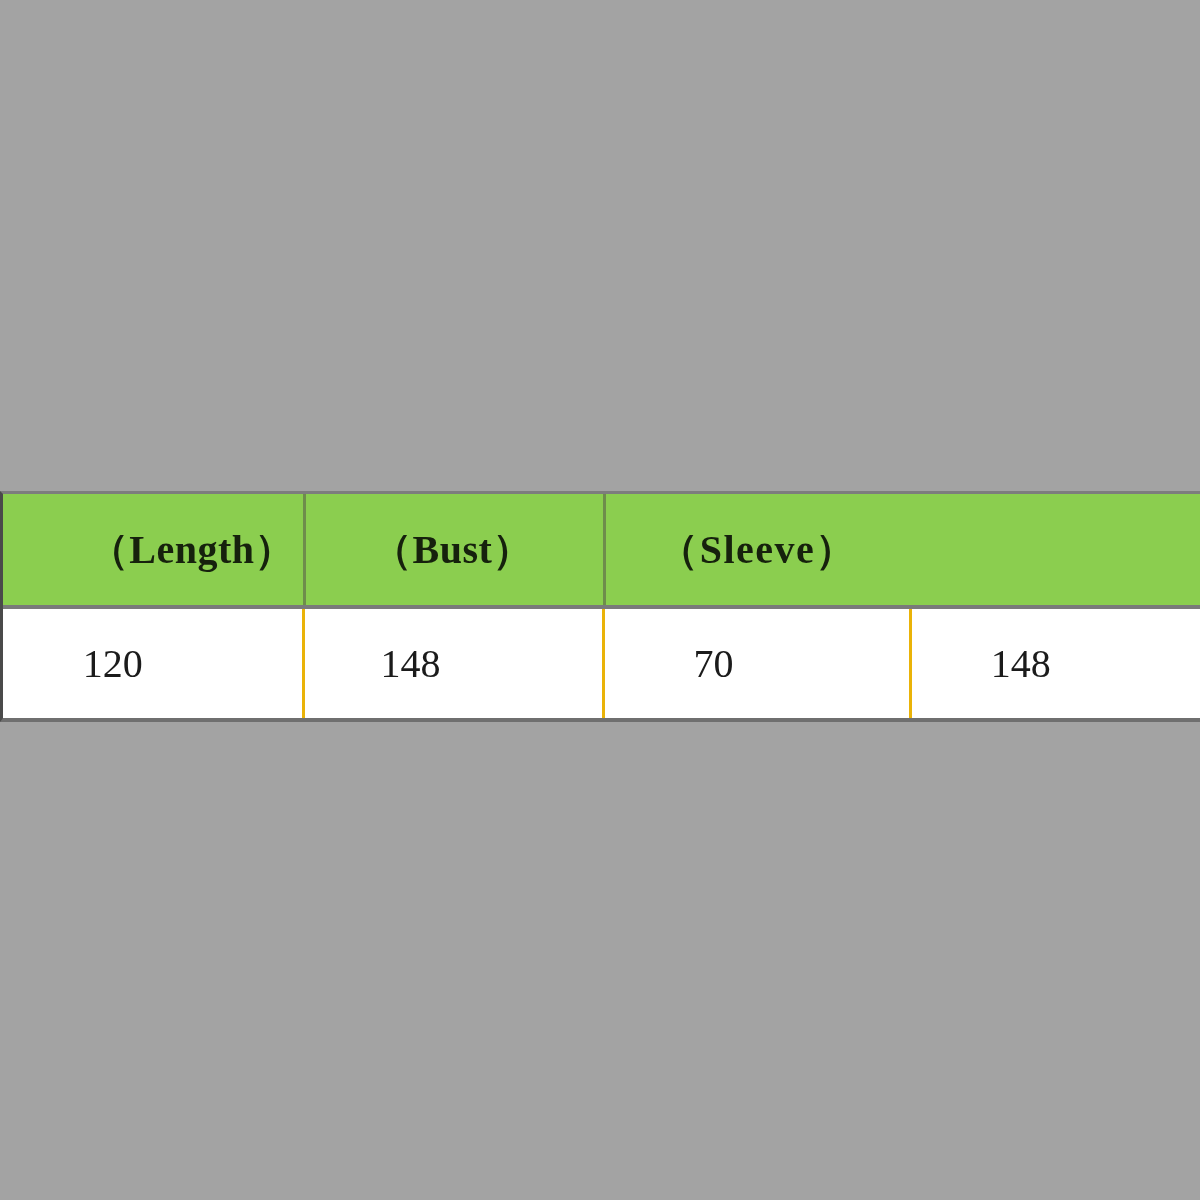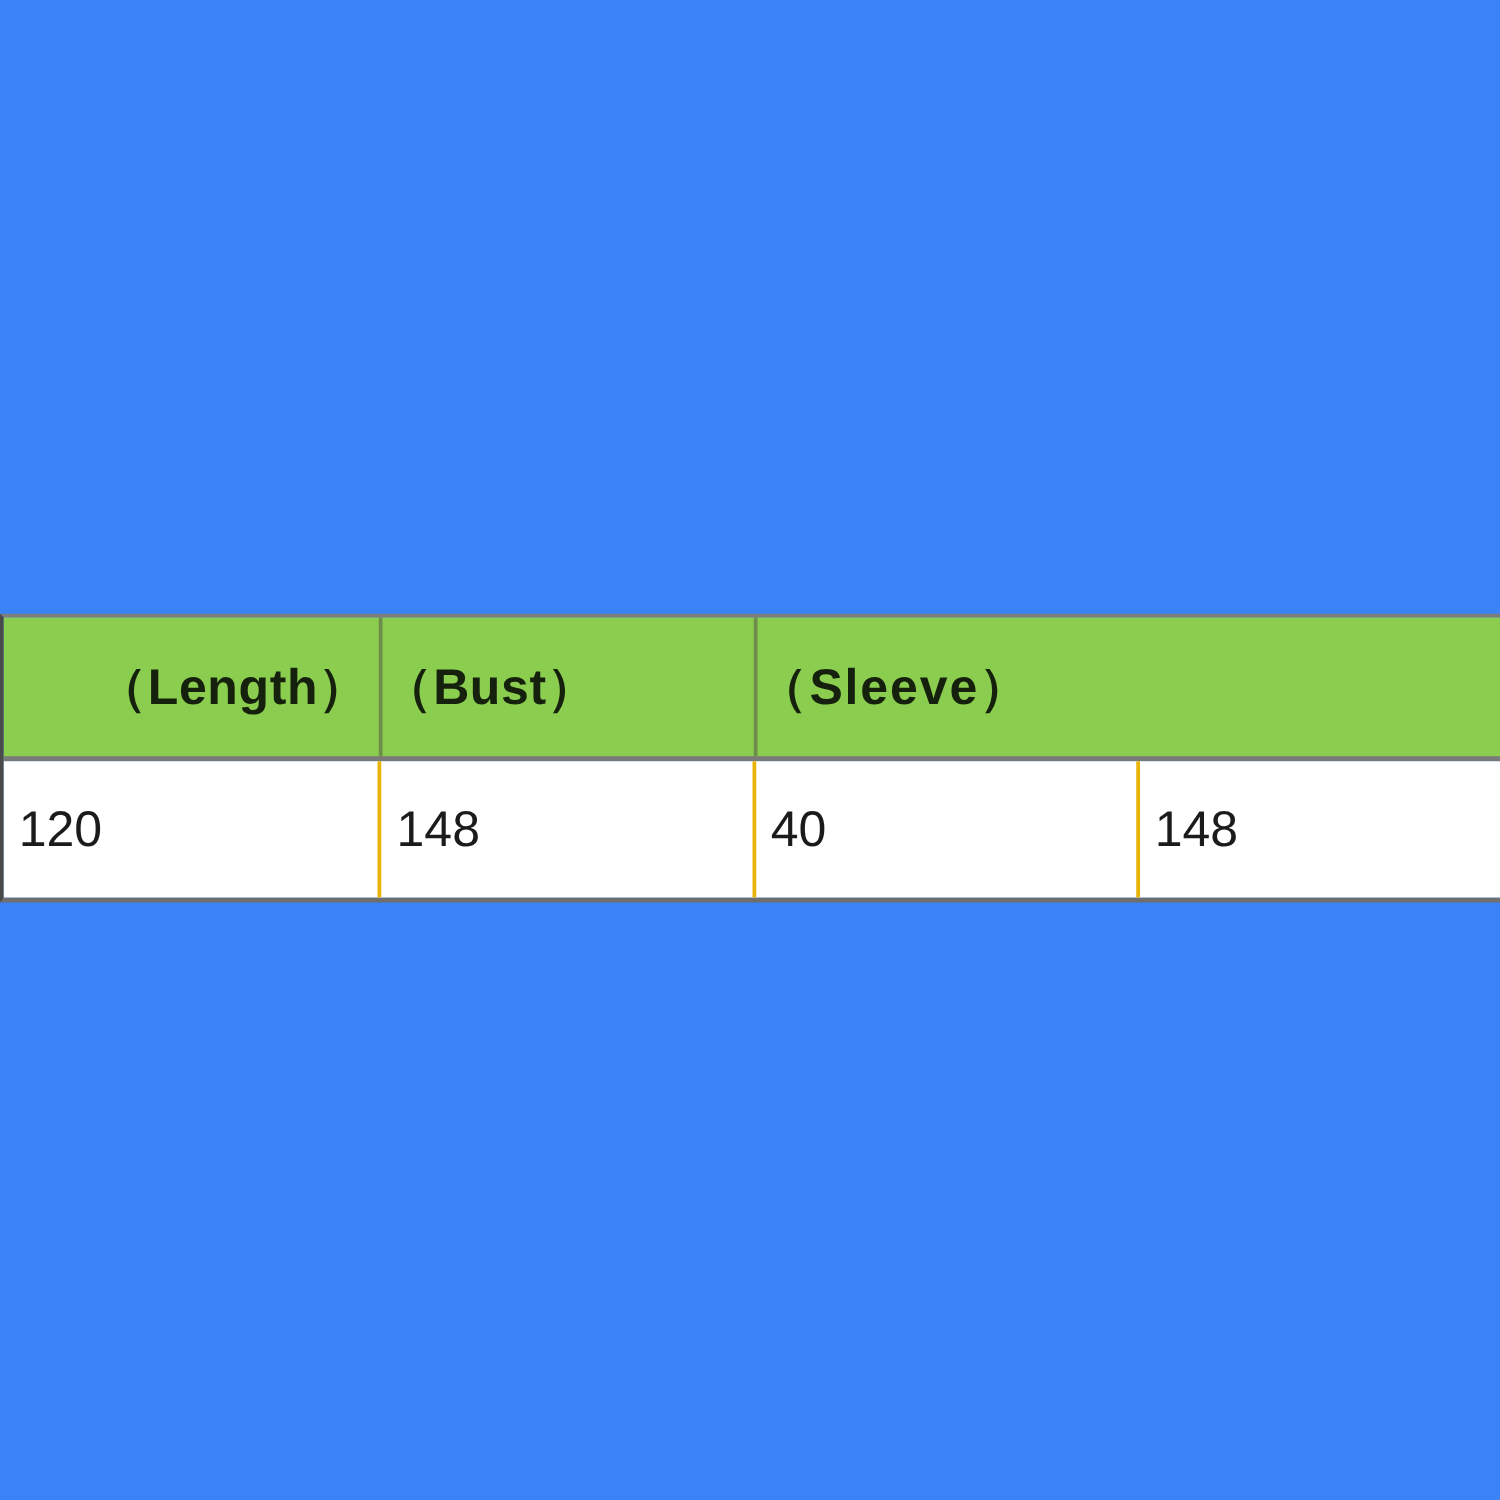--- a/index.html
+++ b/index.html
@@ -6,23 +6,23 @@
   html, body {
     margin: 0;
     padding: 0;
     background: #ffffff;
   }
 
   #canvas {
     position: relative;
     width: 1200px;
     height: 1200px;
-    background: #3b82f6;
+    background: #a3a3a3;
     overflow: hidden;
-    font-family: Liberation Sans, sans-serif;
+    font-family: Liberation Serif, serif;
   }
 
   
   #size-table {
     position: absolute;
     left: 0px;
     top: 491px;
     width: 1200px;
     height: 231px;
     box-sizing: border-box;
@@ -63,41 +63,41 @@
   .col-0 { width: 300px; }
   .col-1 { width: 300px; }
   .col-2 { width: 308px; }
   .col-3 { width: 292px; }
 
   .header-row .cell + .cell { border-left: 3px solid #6e8c4c; }
   .data-row   .cell + .cell { border-left: 3px solid #eab308; }
 
   .header-text {
     width: 100%;
-    text-align: left;
+    text-align: center;
     font-size: 40px;
     font-weight: 600;
     color: #16210d;
     letter-spacing: 0.5px;
     line-height: 1;
     white-space: nowrap;
   }
 
   
   .col-0 .header-text {
     text-align: right;
     padding-right: 8px;
   }
   .col-1 .header-text { padding-right: 4px; }
   .col-2 .header-text { letter-spacing: 1.5px; padding-right: 2px; }
   .col-3 .header-text { padding-right: 16px; }
 
   .value-text {
     width: 100%;
-    text-align: left;
+    text-align: center;
     font-size: 40px;
     font-weight: 500;
     color: #1b1b1b;
     line-height: 1;
     white-space: nowrap;
     margin-left: 12px;
   }
 
   .col-0 .value-text { padding-right: 92px; }
   .col-1 .value-text { padding-right: 98px; }
@@ -132,21 +132,21 @@
 
       <div class="cell col-0">
         <span class="value-text">120</span>
       </div>
 
       <div class="cell col-1">
         <span class="value-text">148</span>
       </div>
 
       <div class="cell col-2">
-        <span class="value-text">40</span>
+        <span class="value-text">70</span>
       </div>
 
       <div class="cell col-3">
         <span class="value-text">148</span>
       </div>
 
     </div>
 
   </div>
 

